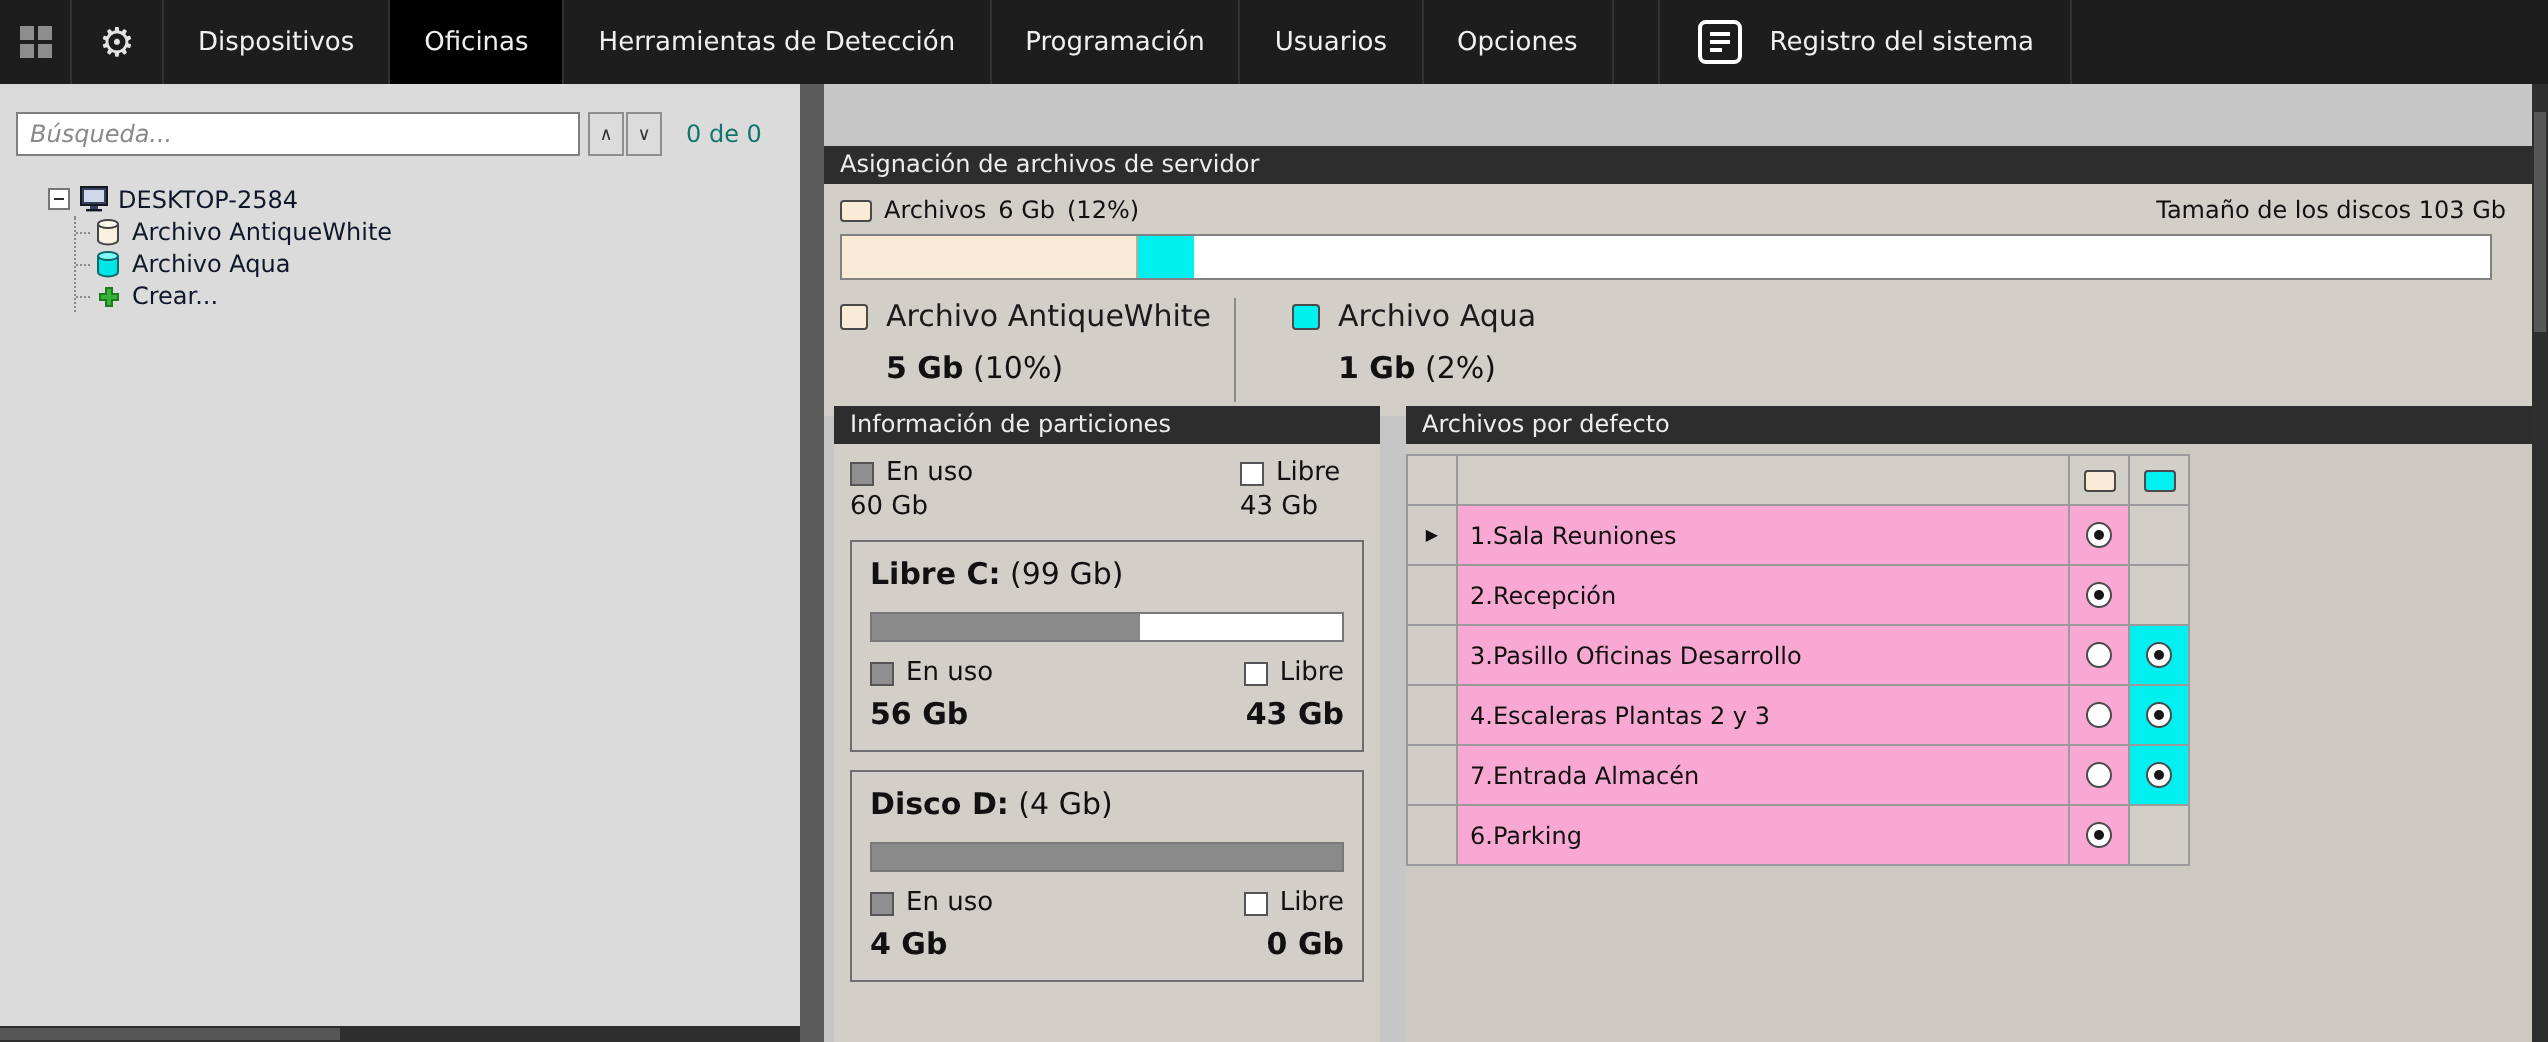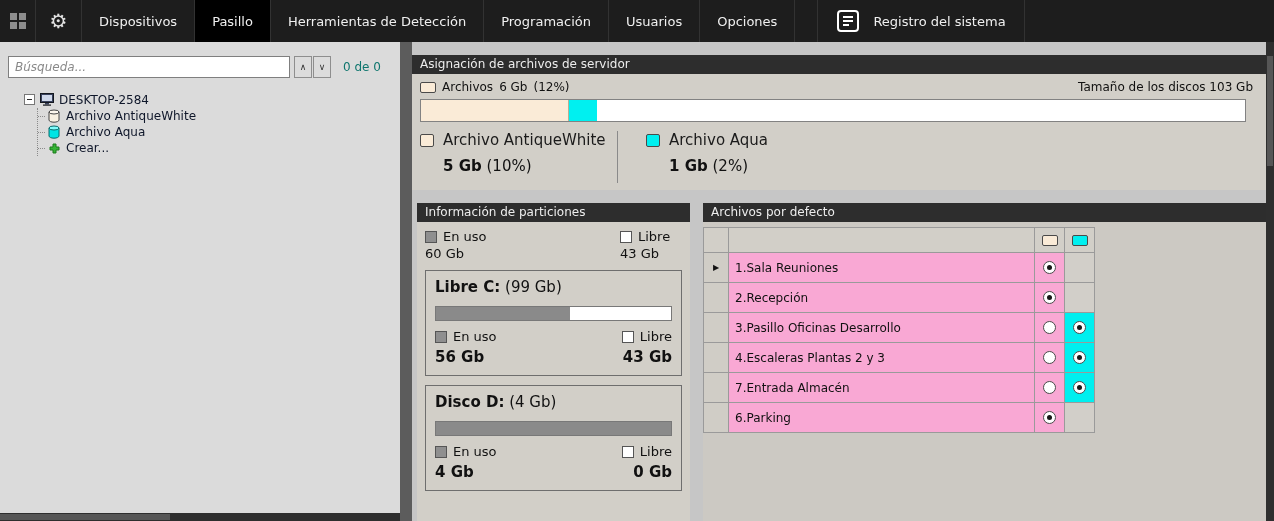--- a/index.html
+++ b/index.html
@@ -38,21 +38,21 @@
   
   .splitter{position:absolute;left:400px;top:42px;width:12px;bottom:0;background:#5c5c5c;}
   .vscroll{position:absolute;right:0;top:42px;width:8px;bottom:0;background:#2e2e2e;}
   .vscroll .thumb{position:absolute;left:1px;right:1px;top:14px;height:110px;background:#565656;}
 
   
   .main{position:absolute;left:412px;top:42px;right:8px;bottom:0;background:#c6c6c6;}
   .panel-header{height:19px;background:#2d2d2d;color:#ededed;font-size:12px;line-height:19px;padding:0 8px;white-space:nowrap;overflow:hidden;}
 
   
-  .alloc{position:absolute;left:0;right:0;top:13px;}
+  .alloc{position:absolute;left:0;right:0;top:31px;}
   .alloc-body{background:#d2cfc8;height:116px;}
   .alloc-top{display:flex;justify-content:space-between;align-items:center;padding:6px 13px 3px 8px;font-size:12px;}
   .alloc-files{display:flex;align-items:center;gap:6px;}
   .alloc-bar{height:23px;margin:2px 20px 0 8px;background:#fff;border:1px solid #828282;display:flex;overflow:hidden;}
   .seg{height:100%;flex:none;}
   .seg.aw{border-right:1px solid #b9ae93;}
   .alloc-legend{display:flex;margin:9px 0 0 8px;}
   .leg-item{width:197px;}
   .leg-item.second{width:auto;margin-left:14px;}
   .leg-title{display:flex;align-items:center;gap:9px;font-size:15px;color:#1b1b1b;white-space:nowrap;}
@@ -114,21 +114,21 @@
           <rect x="10" y="1" width="7" height="7" fill="#8d8d8d"></rect>
         <rect x="1" y="10" width="7" height="7" fill="#8d8d8d"></rect>
           <rect x="10" y="10" width="7" height="7" fill="#8d8d8d"></rect>
       </svg>
     </div>
     <div class="gear-btn">
       <span>⚙</span>
     </div>
     <nav class="menu">
         <div class="menu-item">Dispositivos</div>
-        <div class="menu-item active">Pasillo</div>
+        <div class="menu-item active">Oficinas</div>
         <div class="menu-item">Herramientas de Detección</div>
         <div class="menu-item">Programación</div>
         <div class="menu-item">Usuarios</div>
         <div class="menu-item">Opciones</div>
       </nav>
     <div class="syslog">
       <svg width="24" height="24" viewBox="0 0 24 24">
         <rect x="2" y="2" width="20" height="20" rx="3" fill="none" stroke="#ffffff" stroke-width="2"></rect>
         <line x1="7" y1="8" x2="17" y2="8" stroke="#ffffff" stroke-width="2"></line>
         <line x1="7" y1="12" x2="17" y2="12" stroke="#ffffff" stroke-width="2"></line>

